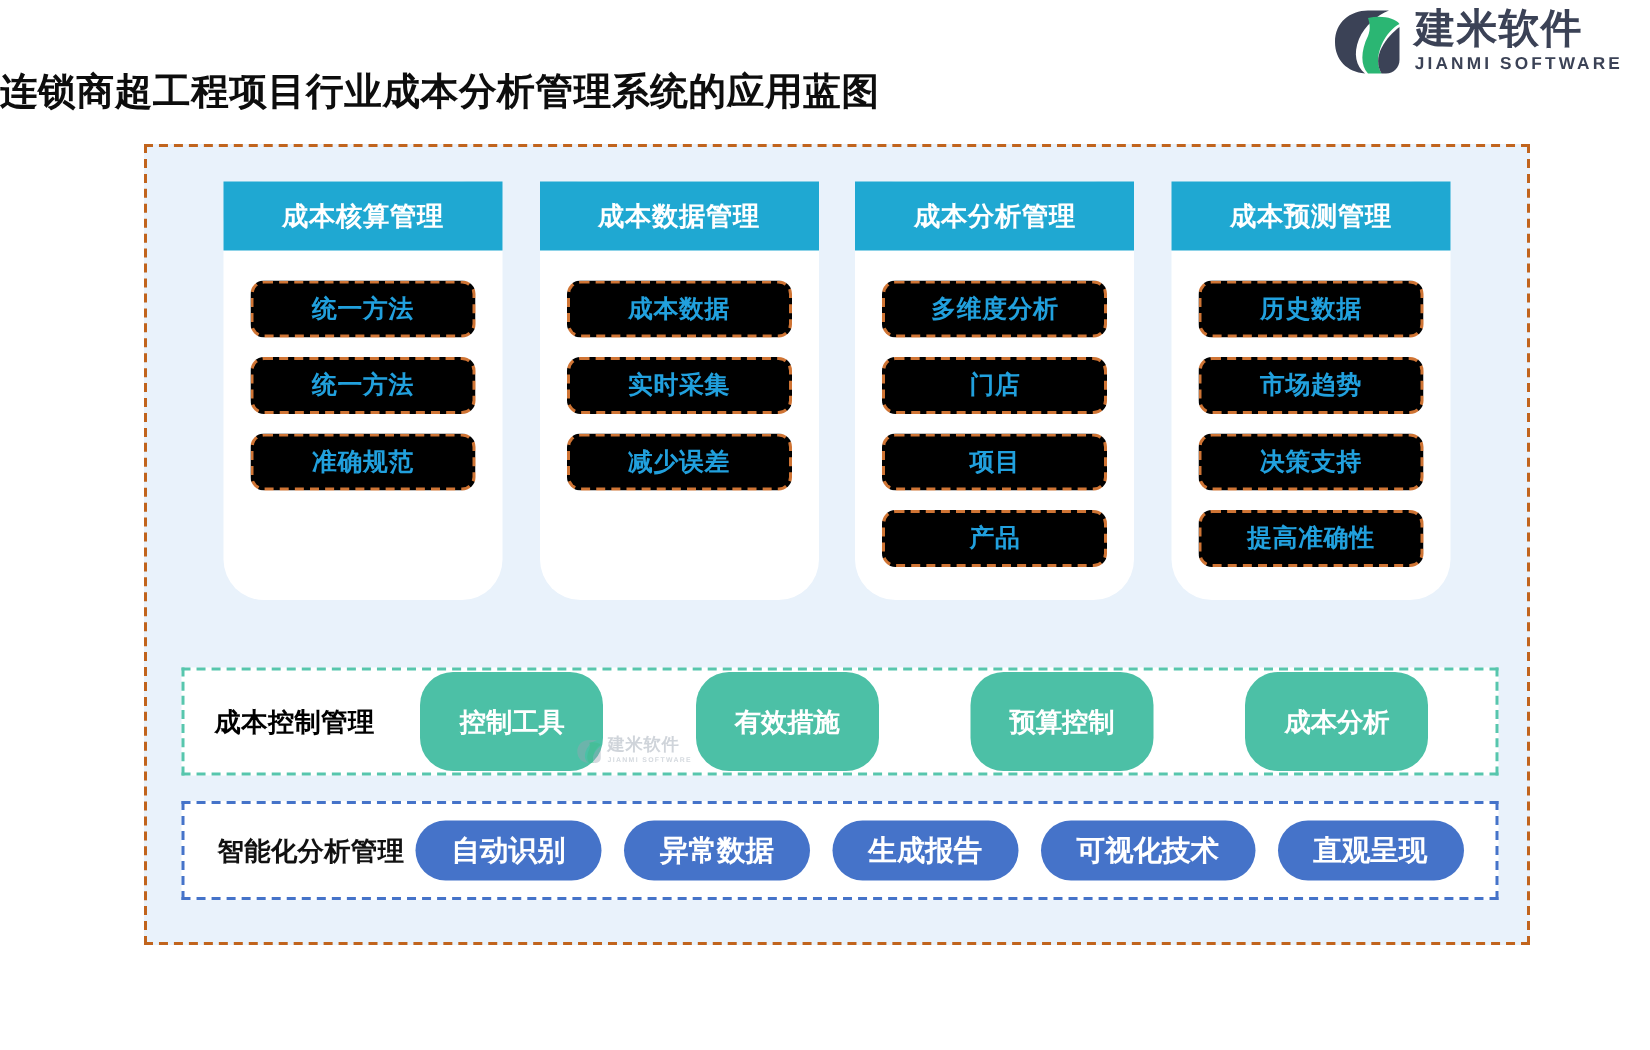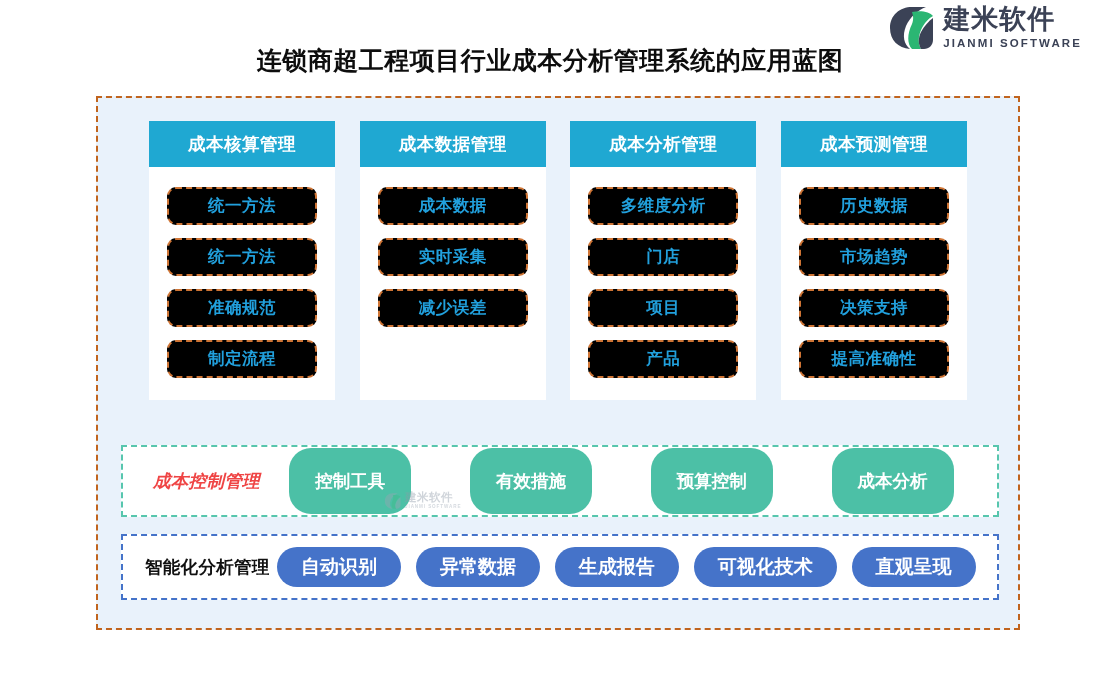--- a/index.html
+++ b/index.html
@@ -48,21 +48,20 @@
     letter-spacing: 2.1px;
     margin-top: 5px;
   }
 
   
   .page-title {
     position: absolute;
     top: 44px;
     left: 0;
     width: 1100px;
-    text-align: center;
     font-size: 25px;
     font-weight: bold;
     color: #0d0d0d;
     letter-spacing: 0.5px;
   }
 
   
   .frame {
     position: absolute;
     left: 96px;
@@ -84,20 +83,21 @@
     display: flex;
     justify-content: space-between;
   }
   .col-card {
     width: 186px;
     background: #ffffff;
     box-sizing: border-box;
     display: flex;
     flex-direction: column;
     align-items: center;
+    border-radius: 27px;
   }
   .col-head {
     width: 100%;
     height: 46px;
     background: #1fa8d2;
     color: #ffffff;
     font-size: 17.5px;
     font-weight: bold;
     display: flex;
     align-items: center;
@@ -148,23 +148,22 @@
     height: 66px;
     border: 2px dashed #4573c9;
   }
   .band-label {
     font-size: 17.5px;
     font-weight: bold;
     flex: none;
     letter-spacing: 0.3px;
   }
   .band-green .band-label {
-    color: #ef4444;
-    margin-left: 16px;
-    font-style: italic;
+    color: #000000;
+    margin-left: 6px;
   }
   .band-blue .band-label {
     color: #111111;
     margin-left: 8px;
   }
   .band-pills {
     flex: 1;
     display: flex;
     justify-content: space-around;
     align-items: center;
@@ -244,21 +243,20 @@
 <div class="frame">
 
   <div class="columns">
 
     <div class="col-card">
       <div class="col-head">成本核算管理</div>
       <div class="col-body">
         <div class="chip">统一方法</div>
         <div class="chip">统一方法</div>
         <div class="chip">准确规范</div>
-        <div class="chip">制定流程</div>
       </div>
     </div>
 
     <div class="col-card">
       <div class="col-head">成本数据管理</div>
       <div class="col-body">
         <div class="chip">成本数据</div>
         <div class="chip">实时采集</div>
         <div class="chip">减少误差</div>
       </div>

